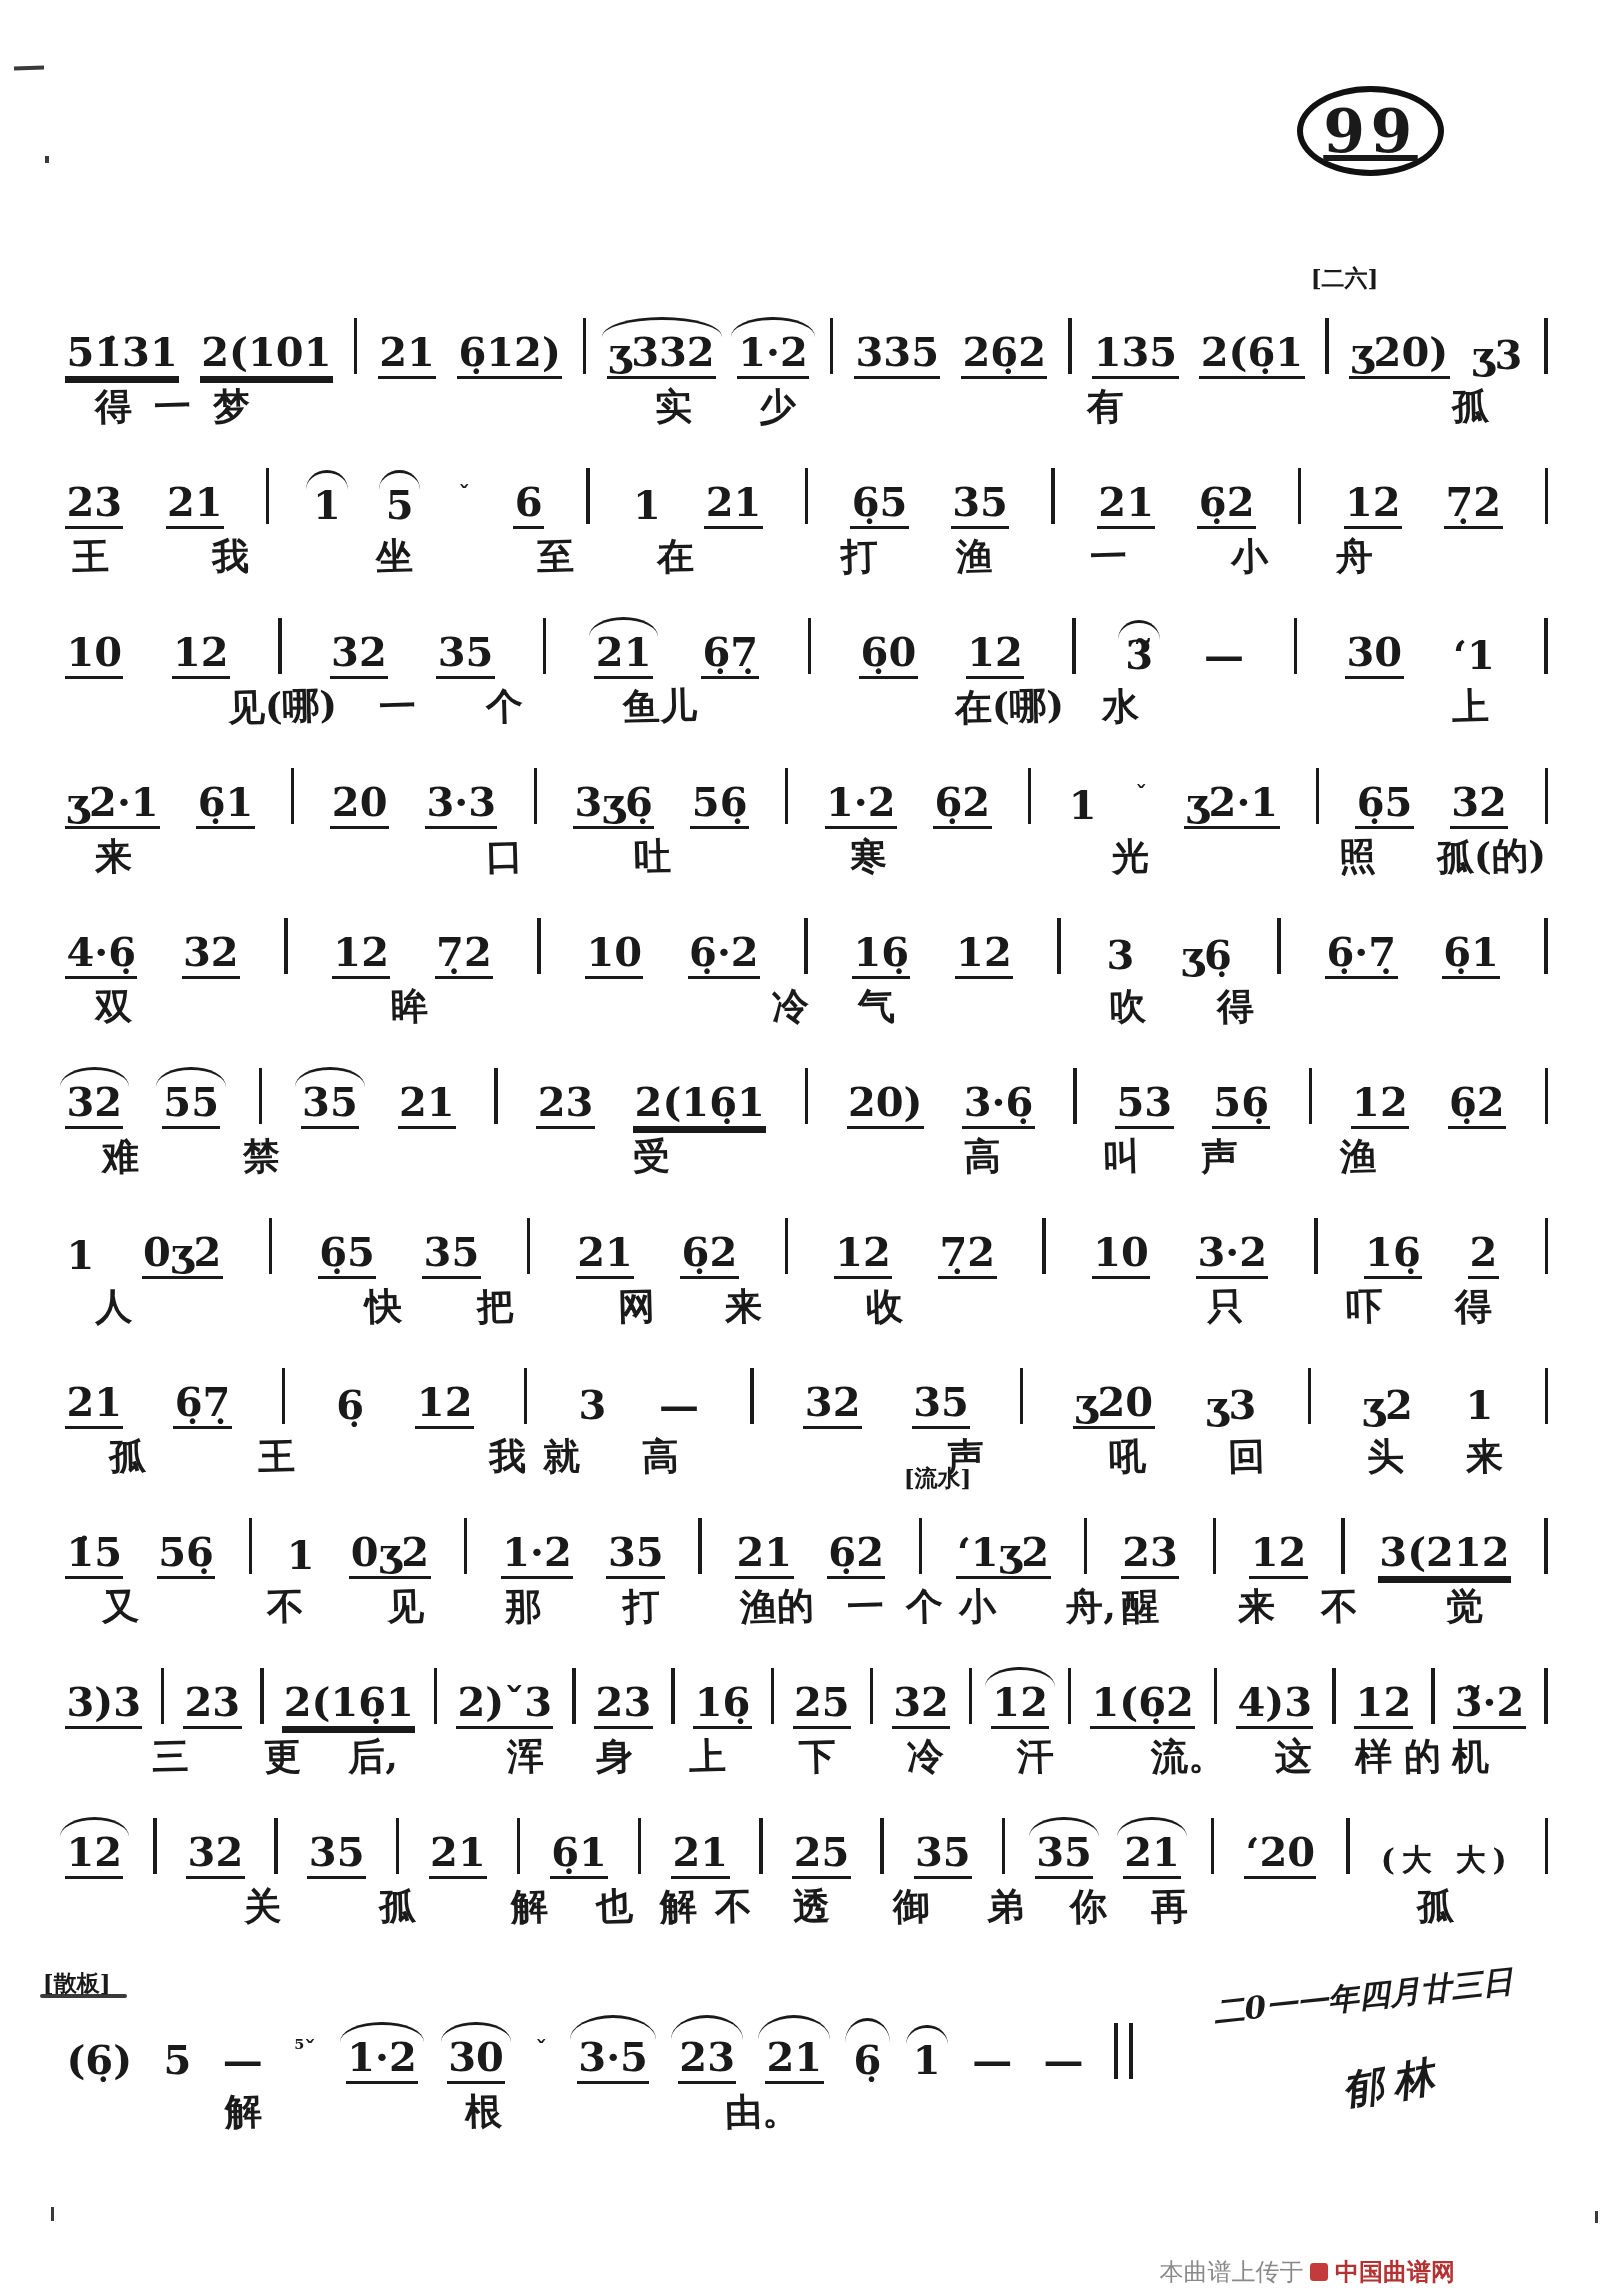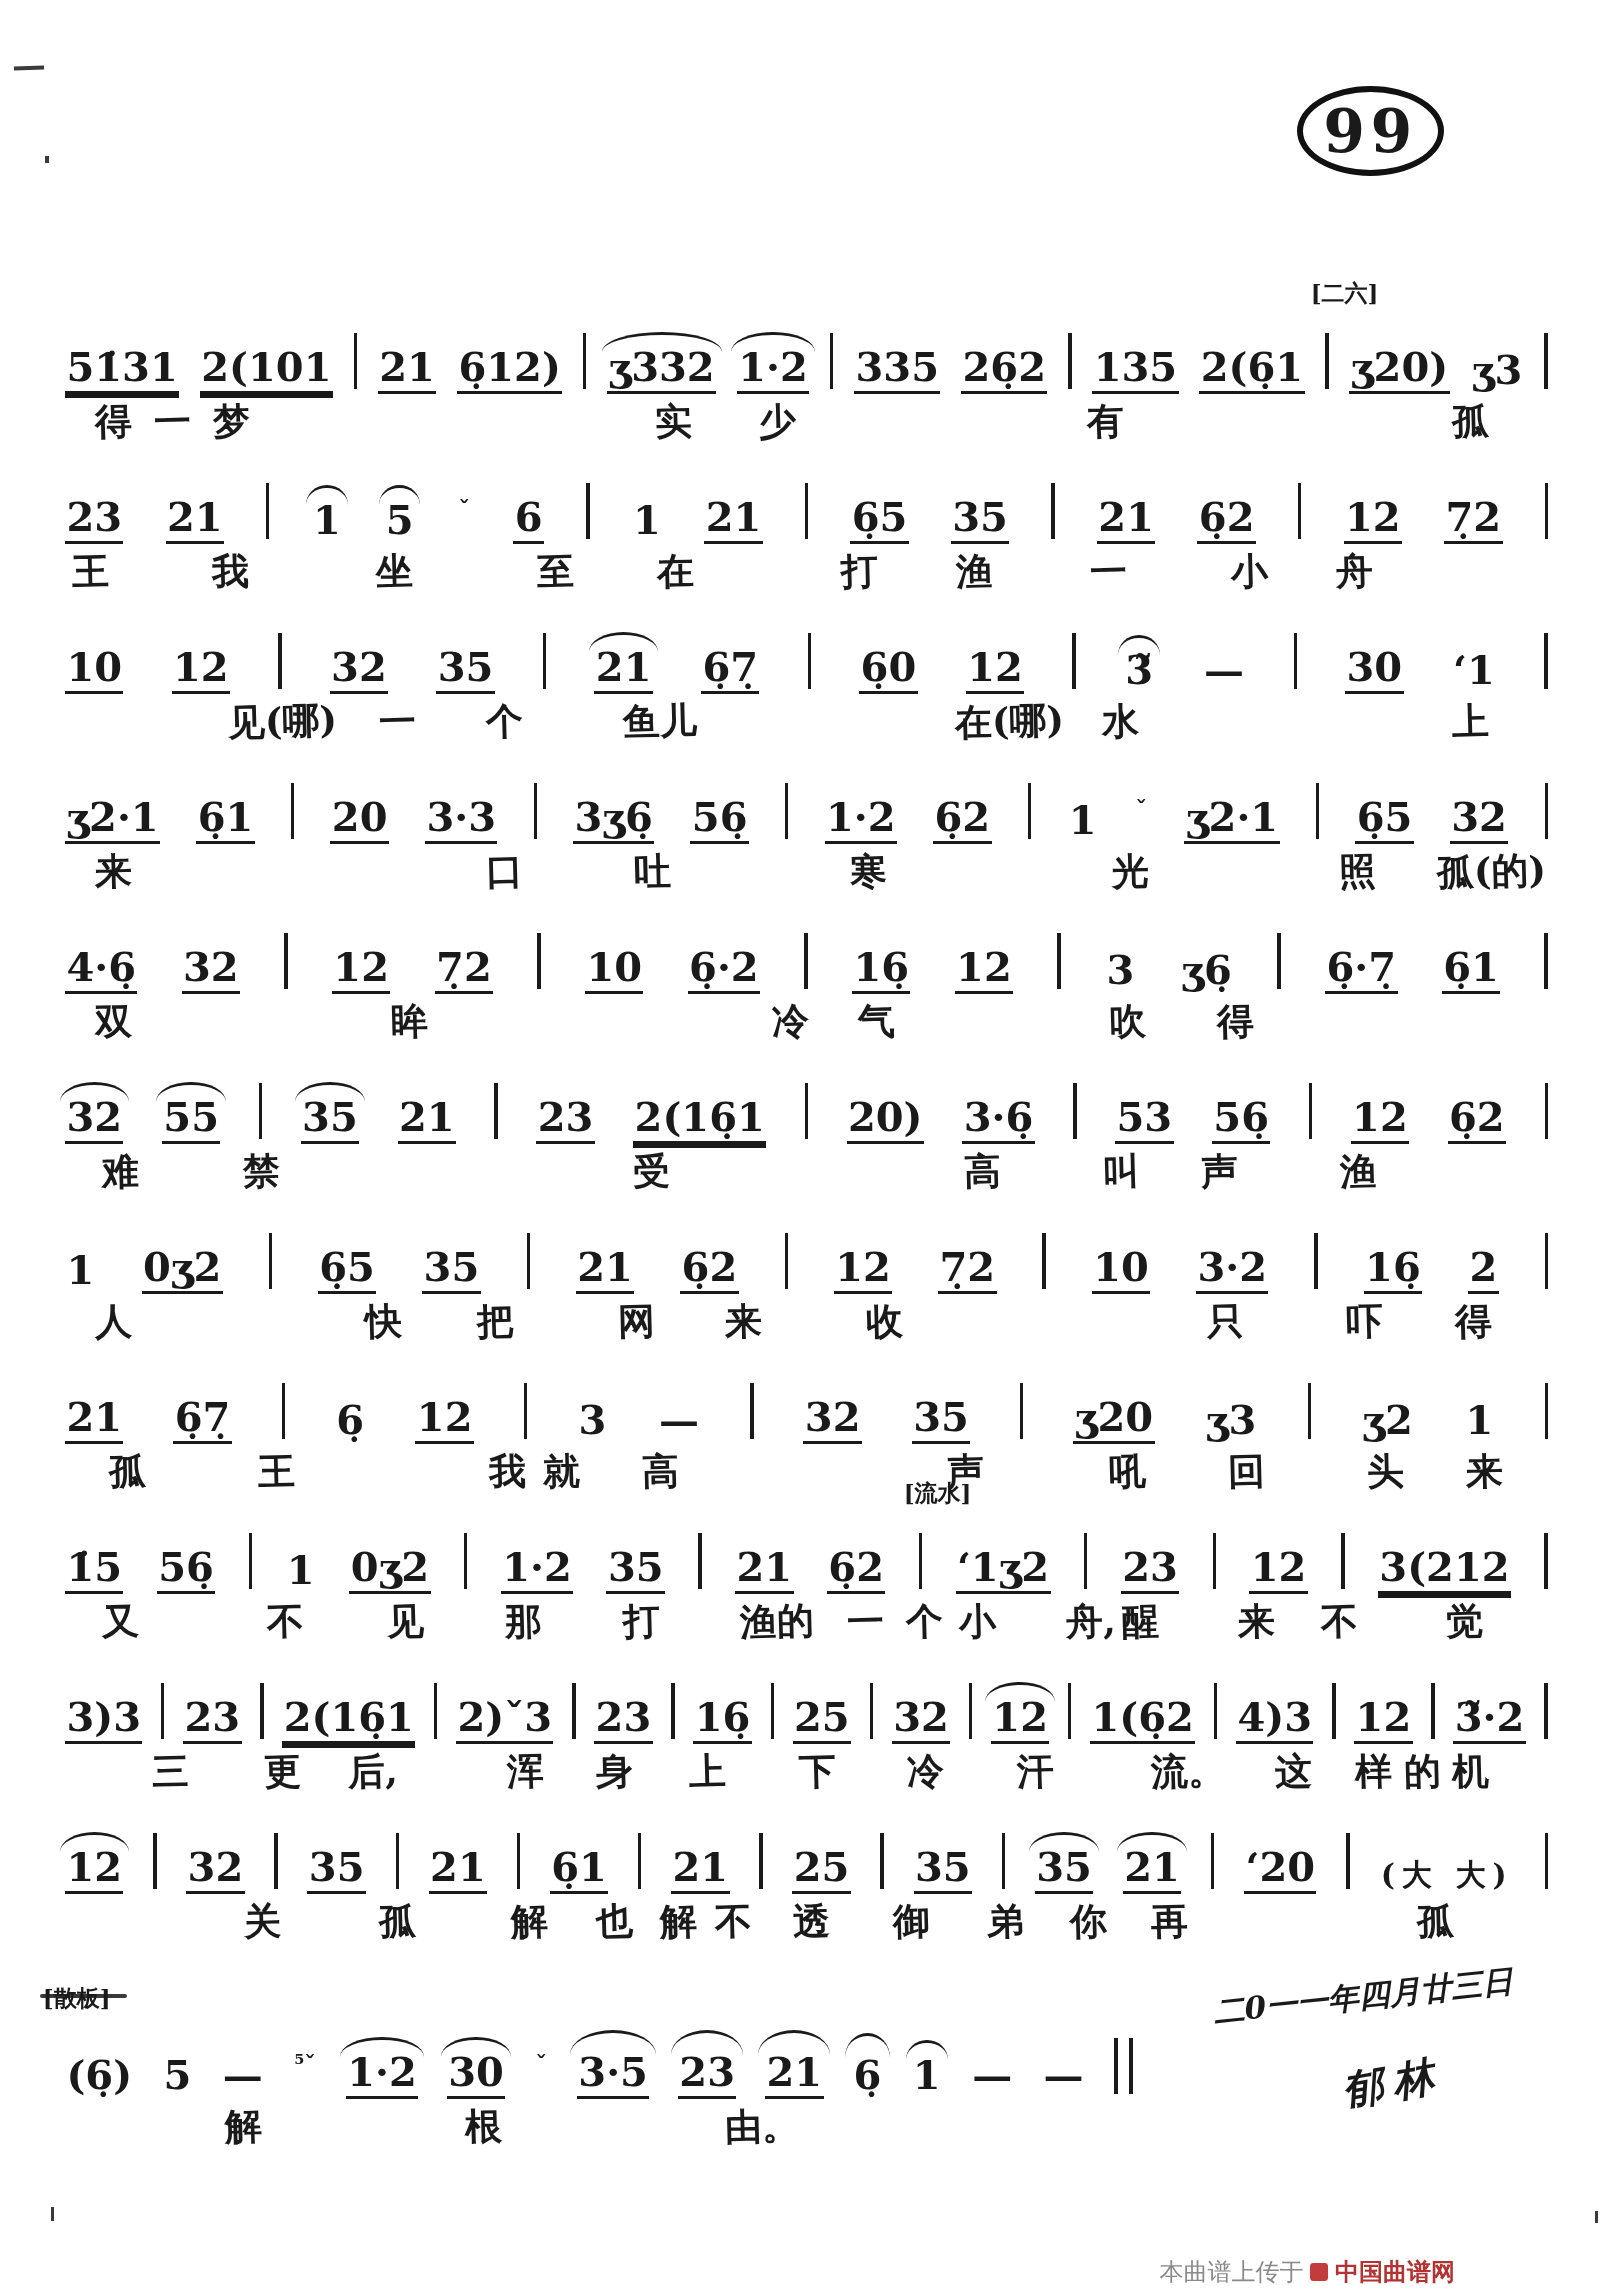--- a/index.html
+++ b/index.html
@@ -4,24 +4,24 @@
 <title>score</title>
 <style>
   html,body{margin:0;padding:0;}
   body{width:1618px;height:2295px;background:#ffffff;position:relative;
        font-family:"DejaVu Sans",sans-serif;color:#1a1a1a;overflow:hidden;}
   .sheet{position:absolute;inset:0;background:#fff;}
 
   
   .page-number{position:absolute;left:1297px;top:86px;width:135px;height:78px;
     border:6.1px solid #111;border-radius:50%;display:flex;align-items:center;justify-content:center;}
-  .page-number span{font-family:"DejaVu Serif",serif;font-weight:700;font-size:60px;letter-spacing:5.5px;}
+  .page-number span{font-family:"DejaVu Serif",serif;font-weight:700;font-size:60px;letter-spacing:5.5px;text-decoration:underline;}
 
   
-  .score{position:absolute;left:65px;top:301px;width:1483px;}
+  .score{position:absolute;left:65px;top:286px;width:1483px;}
   .line{position:relative;height:150px;}
   .line.last{margin-top:55px;}
   .line.last .notes{width:72%;}
 
   .notes{display:flex;justify-content:space-between;align-items:flex-end;height:93px;width:100%;}
   .tok{font-family:"DejaVu Serif",serif;font-weight:700;font-size:40px;line-height:1;
        position:relative;padding:0 1.4px 4.1px;white-space:nowrap;}
   .u1{border-bottom:3.4px solid #1a1a1a;}
   .u2{border-bottom:3.4px solid #1a1a1a;}
   .u2::after{content:"";position:absolute;left:0;right:0;bottom:-6.8px;height:3.4px;background:#1a1a1a;}

